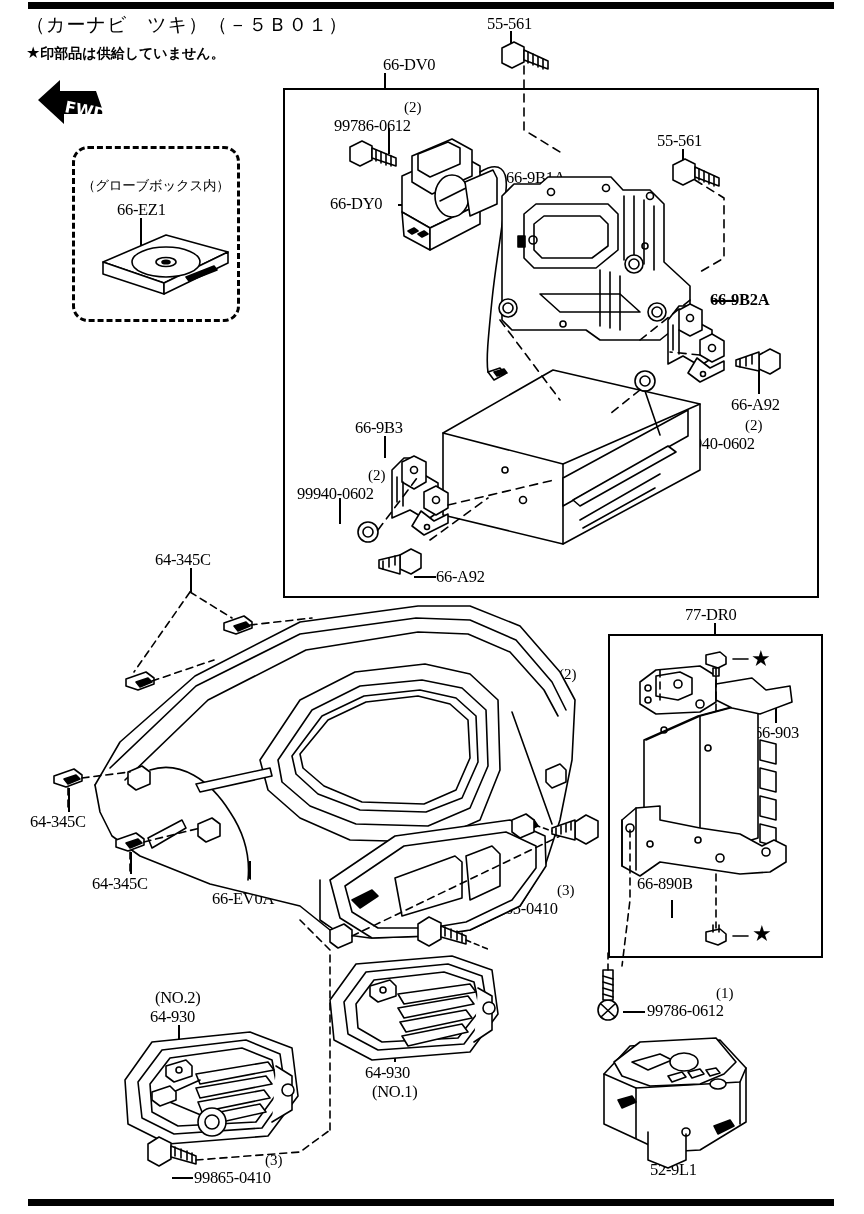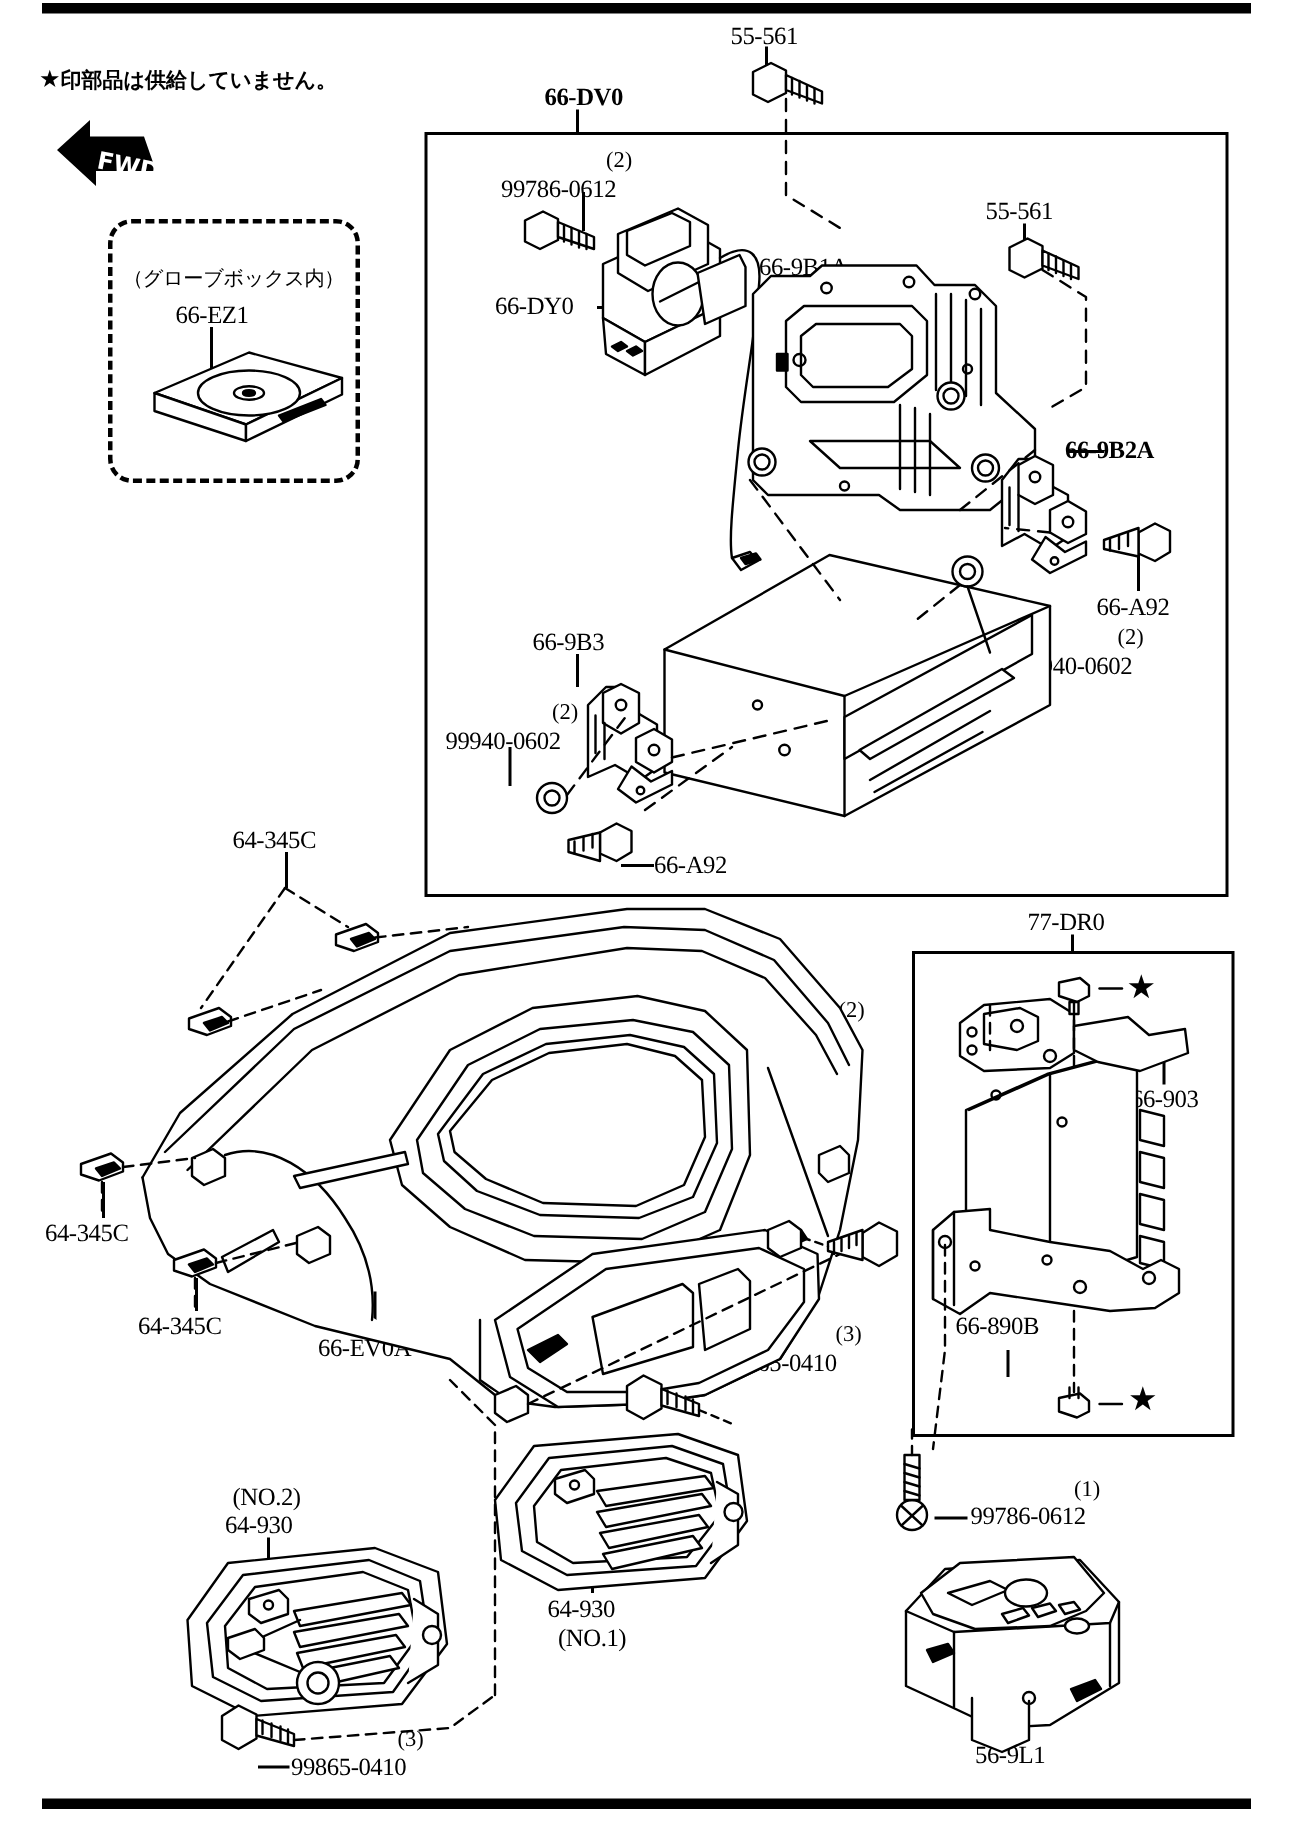--- a/index.html
+++ b/index.html
@@ -91,38 +91,39 @@
   .starmark { position:absolute; font-size: 22px; line-height: 1; font-family: "DejaVu Sans", sans-serif; }
 </style>
 </head>
 <body>
 
 <div id="page">
 
   <div class="bar-top"></div>
   <div class="bar-bottom"></div>
 
+  <div class="title-ja">（カーナビ　ツキ）（－５Ｂ０１）</div>
   <div class="note-ja">
     <span class="star">★</span><span>印部品は供給していません。</span>
   </div>
 
   <div class="fwd-wrap">
     <svg width="80" height="60" viewBox="0 0 80 60">
       <polygon points="4,26 26,6 26,17 62,17 70,40 30,40 30,50" fill="#000"></polygon>
       <text x="30" y="38" font-family="DejaVu Sans, sans-serif" font-size="16" font-weight="bold" fill="#fff" transform="rotate(11 30 38)">FWD</text>
     </svg>
   </div>
 
   <div class="dash-box" style="left:72px; top:146px; width:168px; height:176px;"></div>
   <div class="lbl sm" style="left:82px; top:154px; font-family:'DejaVu Sans',sans-serif; font-size:13.5px;">（グローブボックス内）</div>
   <div class="lbl" style="left:117px; top:200px;">66-EZ1</div>
   <div class="ln v" style="left:140px; top:218px; height:40px;"></div>
 
   <div class="solid-box" style="left:283px; top:88px; width:536px; height:510px;"></div>
-  <div class="lbl" style="left:363px; top:55px;font-weight:bold;">66-DV0</div>
+  <div class="lbl" style="left:383px; top:55px;">66-DV0</div>
   <div class="ln v" style="left:384px; top:73px; height:16px;"></div>
 
   <div class="lbl" style="left:334px; top:116px;">99786-0612</div>
   <div class="qty" style="left:404px; top:99px;">(2)</div>
   <div class="ln v" style="left:388px; top:128px; height:26px;"></div>
 
   <div class="lbl" style="left:330px; top:194px;">66-DY0</div>
   <div class="ln h" style="left:398px; top:204px; width:22px;"></div>
 
   <div class="lbl" style="left:506px; top:168px;">66-9B1A</div>
@@ -196,21 +197,21 @@
   <div class="ln v" style="left:394px; top:1036px; height:26px;"></div>
 
   <div class="lbl" style="left:194px; top:1168px;">99865-0410</div>
   <div class="qty" style="left:265px; top:1152px;">(3)</div>
   <div class="ln h" style="left:172px; top:1177px; width:21px;"></div>
 
   <div class="lbl" style="left:647px; top:1001px;">99786-0612</div>
   <div class="qty" style="left:716px; top:985px;">(1)</div>
   <div class="ln h" style="left:623px; top:1011px; width:22px;"></div>
 
-  <div class="lbl" style="left:650px; top:1160px;">56-9L1</div>
+  <div class="lbl" style="left:650px; top:1160px;">52-9L1</div>
   <div class="ln v" style="left:675px; top:1131px; height:28px;"></div>
 
   <svg class="art" viewBox="0 0 864 1214" xmlns="http://www.w3.org/2000/svg">
     <g fill="none" stroke="#000" stroke-width="1.6" stroke-linejoin="round" stroke-linecap="round">
 
       <g>
         <path d="M103 262 L166 235 L228 252 L164 283 Z" fill="#fff"></path>
         <path d="M103 262 L103 274 L164 294 L164 283 Z" fill="#fff"></path>
         <path d="M164 283 L164 294 L228 263 L228 252 Z" fill="#fff"></path>
         <ellipse cx="166" cy="262" rx="34" ry="15" fill="#fff"></ellipse>

